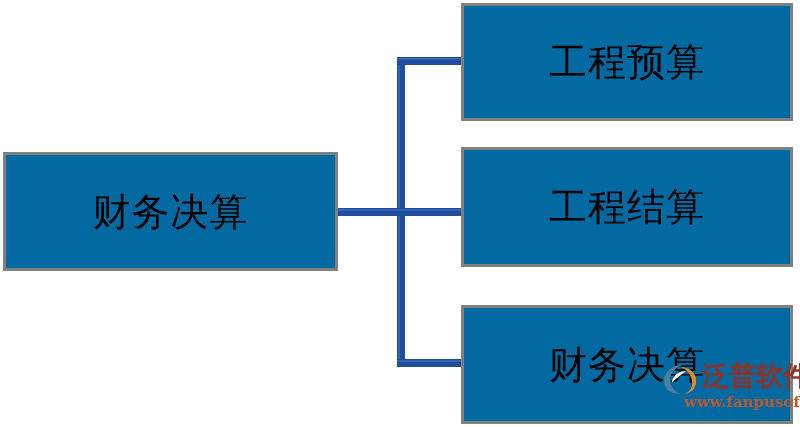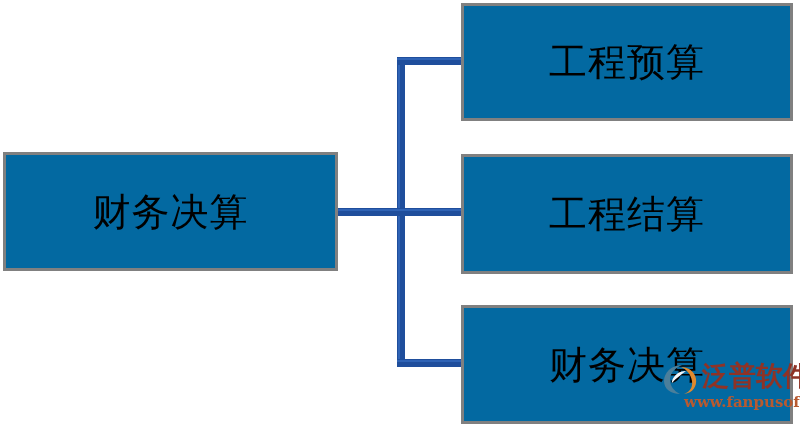--- a/index.html
+++ b/index.html
@@ -33,21 +33,21 @@
     font-size: 38px;
     line-height: 1;
     color: #000000;
     letter-spacing: 1px;
     white-space: nowrap;
     user-select: none;
   }
 
   #node-root      { left: 3px;   top: 152px; width: 335px; height: 119px; }
   #node-child-0   { left: 461px; top: 3px;   width: 332px; height: 118px; }
-  #node-child-1   { left: 461px; top: 154px; width: 332px; height: 120px; }
+  #node-child-1   { left: 461px; top: 147px; width: 332px; height: 120px; }
   #node-child-2   { left: 461px; top: 305px; width: 332px; height: 119px; }
 
   
   .conn {
     position: absolute;
     background: #1f4e9c;
   }
   .conn-h { height: 8px; }
   .conn-v { width: 8px; }
 

